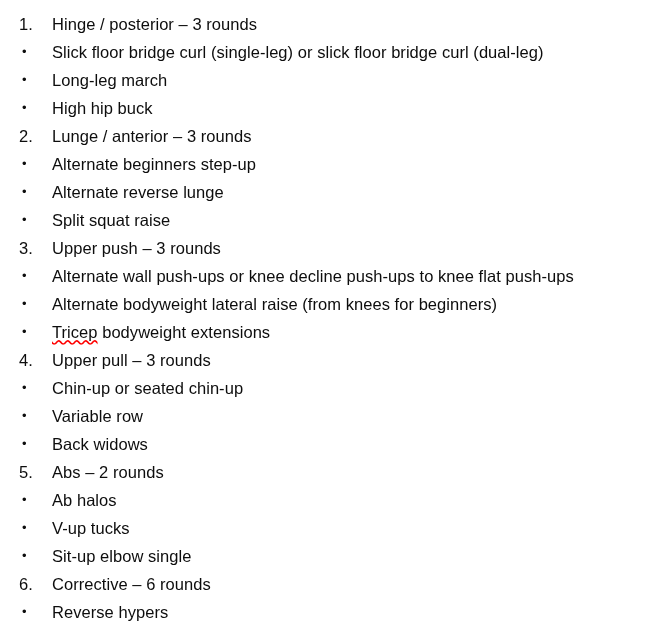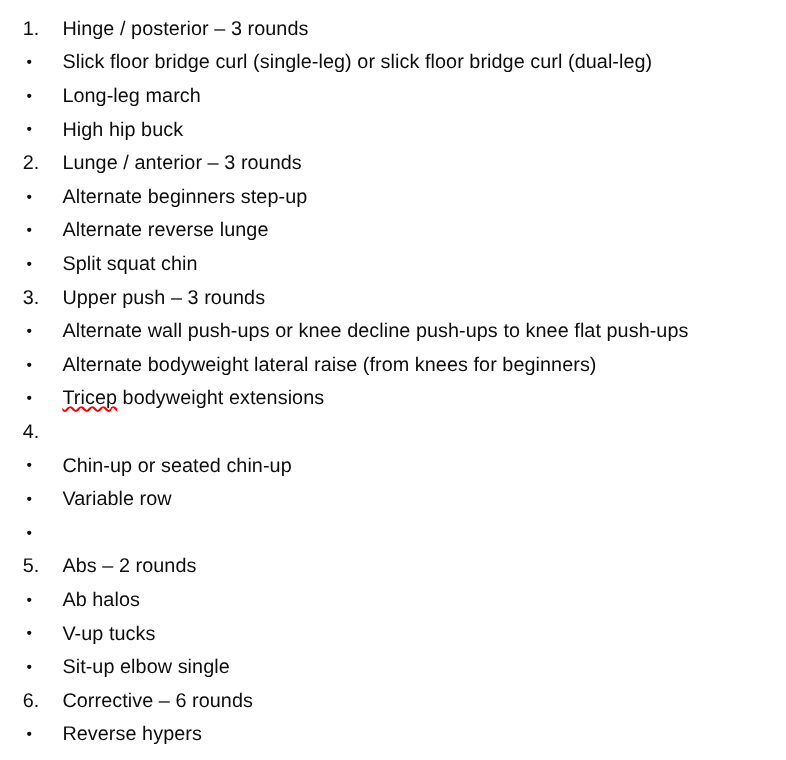--- a/index.html
+++ b/index.html
@@ -74,29 +74,29 @@
 
 <div id="page">
   <ul class="list" id="list-root">
       <li class="line"><span class="marker num">1.</span><span class="txt">Hinge / posterior – 3 rounds</span></li>
       <li class="line"><span class="marker bul">•</span><span class="txt">Slick floor bridge curl (single-leg) or slick floor bridge curl (dual-leg)</span></li>
       <li class="line"><span class="marker bul">•</span><span class="txt">Long-leg march</span></li>
       <li class="line"><span class="marker bul">•</span><span class="txt">High hip buck</span></li>
       <li class="line"><span class="marker num">2.</span><span class="txt">Lunge / anterior – 3 rounds</span></li>
       <li class="line"><span class="marker bul">•</span><span class="txt">Alternate beginners step-up</span></li>
       <li class="line"><span class="marker bul">•</span><span class="txt">Alternate reverse lunge</span></li>
-      <li class="line"><span class="marker bul">•</span><span class="txt">Split squat chin</span></li>
+      <li class="line"><span class="marker bul">•</span><span class="txt">Split squat raise</span></li>
       <li class="line"><span class="marker num">3.</span><span class="txt">Upper push – 3 rounds</span></li>
       <li class="line"><span class="marker bul">•</span><span class="txt">Alternate wall push-ups or knee decline push-ups to knee flat push-ups</span></li>
       <li class="line"><span class="marker bul">•</span><span class="txt">Alternate bodyweight lateral raise (from knees for beginners)</span></li>
       <li class="line"><span class="marker bul">•</span><span class="txt"><span class="misspelled">Tricep</span> bodyweight extensions</span></li>
-      <li class="line"><span class="marker num">4.</span></li>
+      <li class="line"><span class="marker num">4.</span><span class="txt">Upper pull – 3 rounds</span></li>
       <li class="line"><span class="marker bul">•</span><span class="txt">Chin-up or seated chin-up</span></li>
       <li class="line"><span class="marker bul">•</span><span class="txt">Variable row</span></li>
-      <li class="line"><span class="marker bul">•</span></li>
+      <li class="line"><span class="marker bul">•</span><span class="txt">Back widows</span></li>
       <li class="line"><span class="marker num">5.</span><span class="txt">Abs – 2 rounds</span></li>
       <li class="line"><span class="marker bul">•</span><span class="txt">Ab halos</span></li>
       <li class="line"><span class="marker bul">•</span><span class="txt">V-up tucks</span></li>
       <li class="line"><span class="marker bul">•</span><span class="txt">Sit-up elbow single</span></li>
       <li class="line"><span class="marker num">6.</span><span class="txt">Corrective – 6 rounds</span></li>
       <li class="line"><span class="marker bul">•</span><span class="txt">Reverse hypers</span></li>
     </ul>
 </div>
 
 </body></html>

